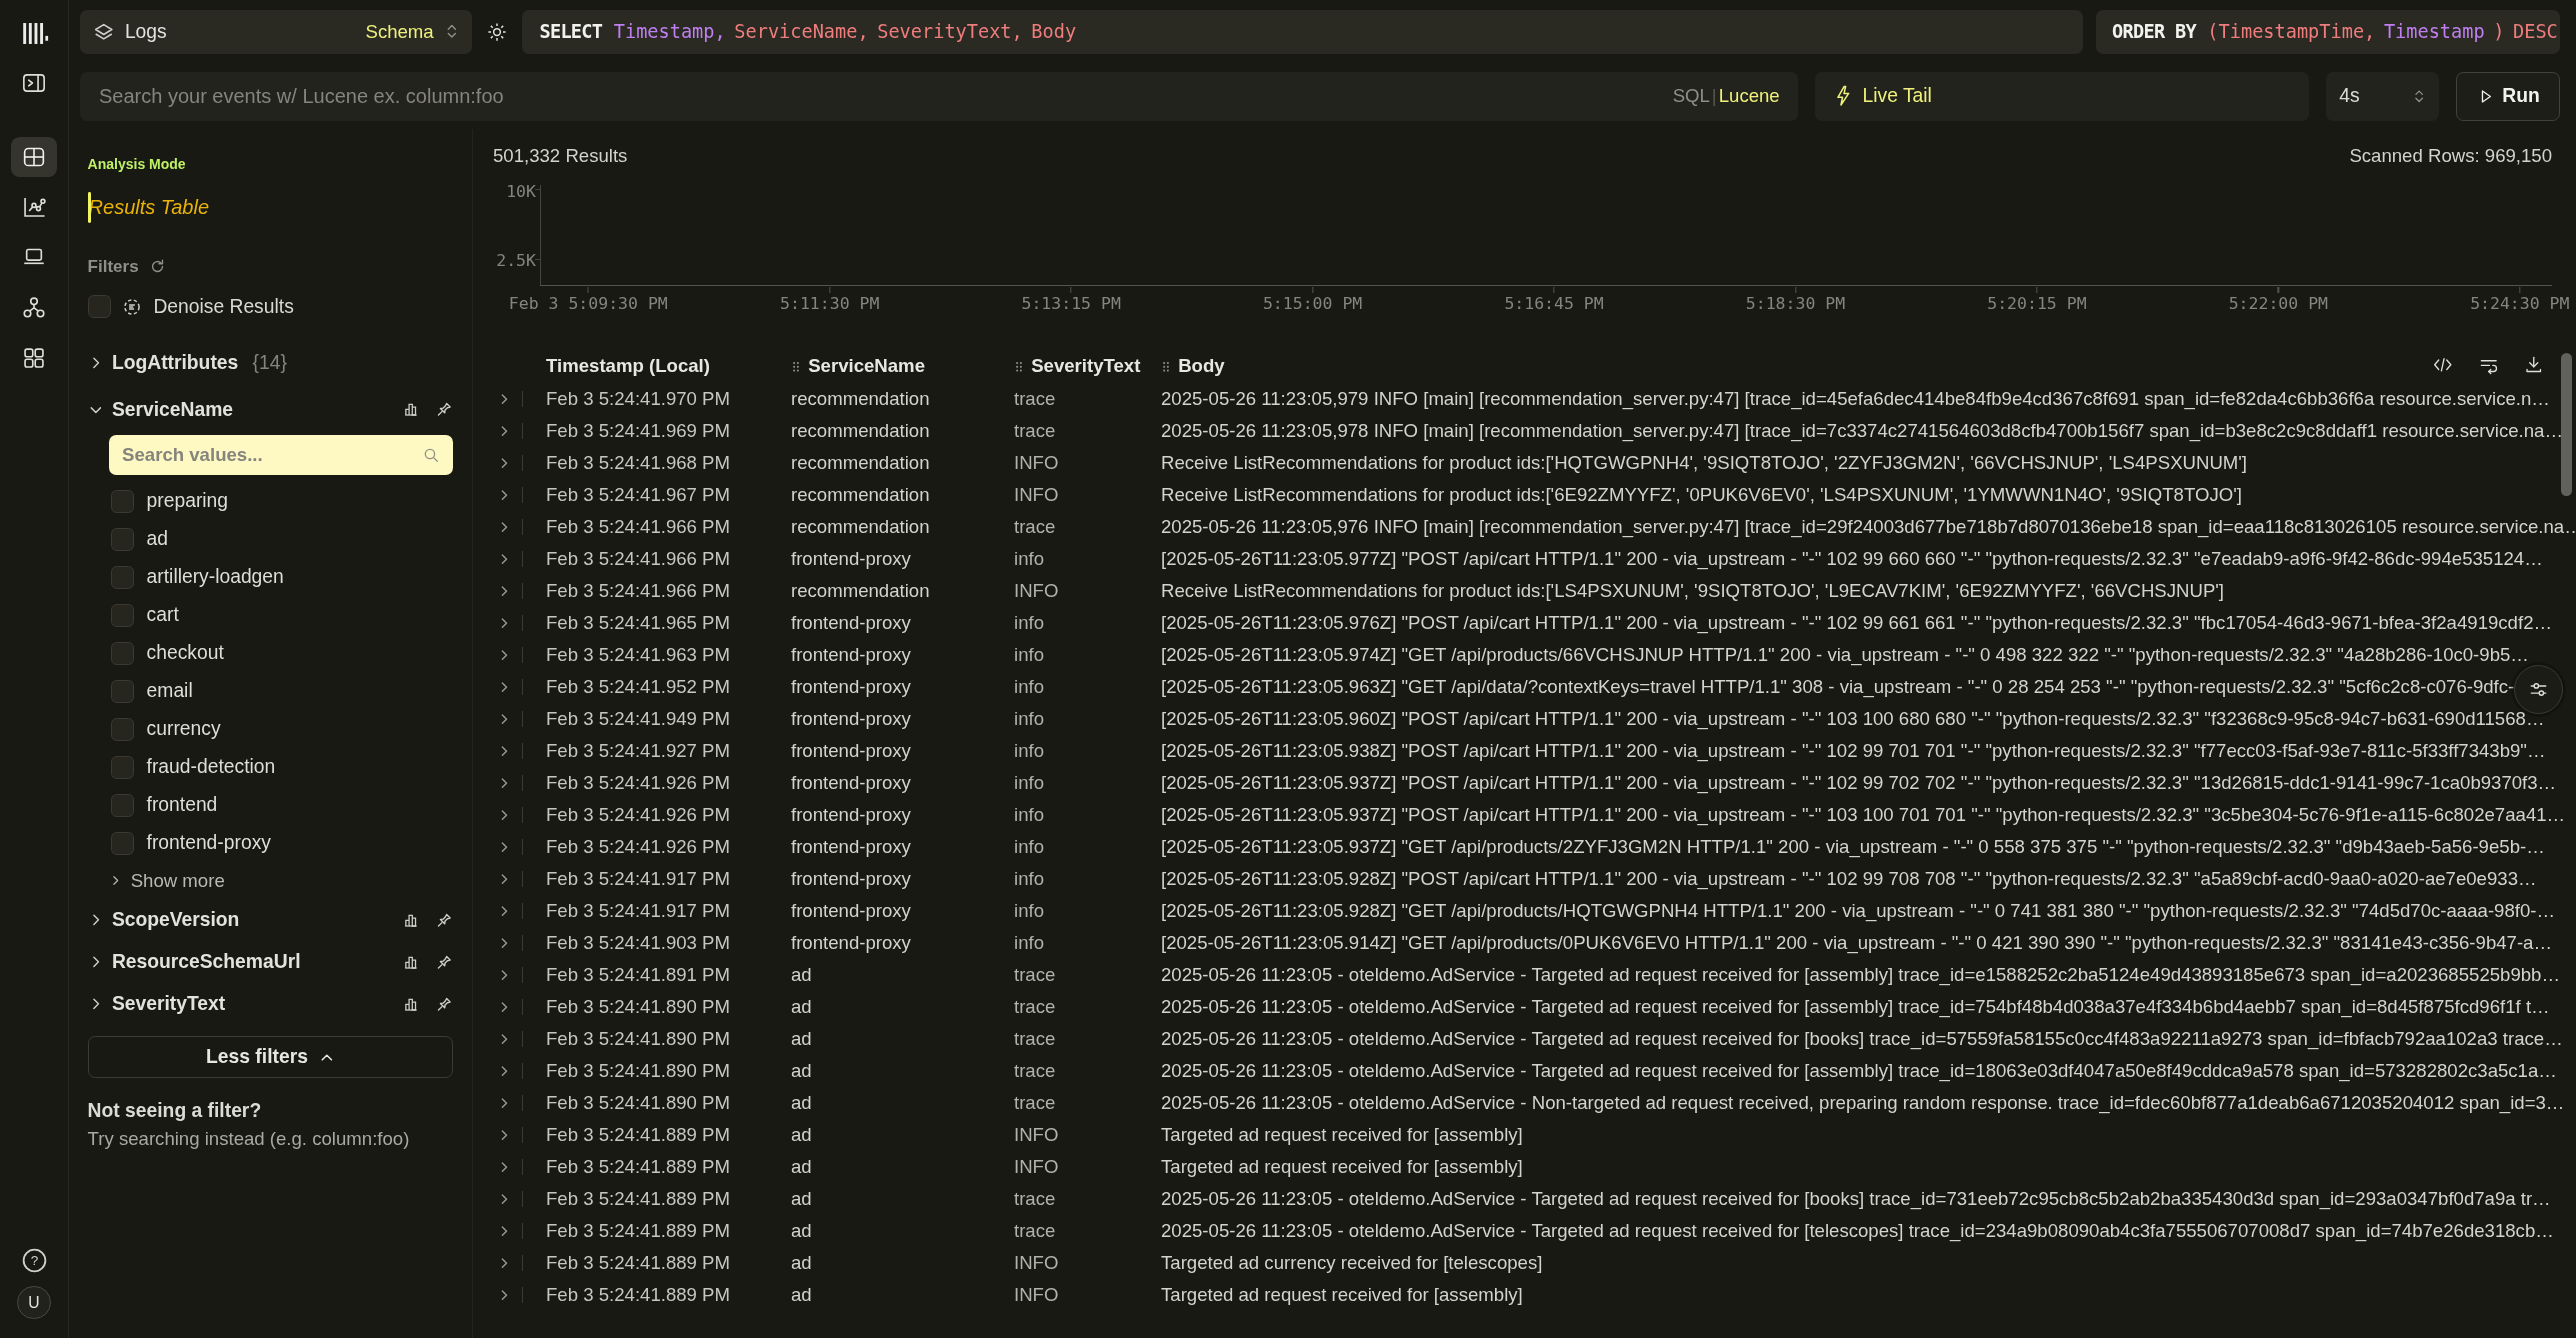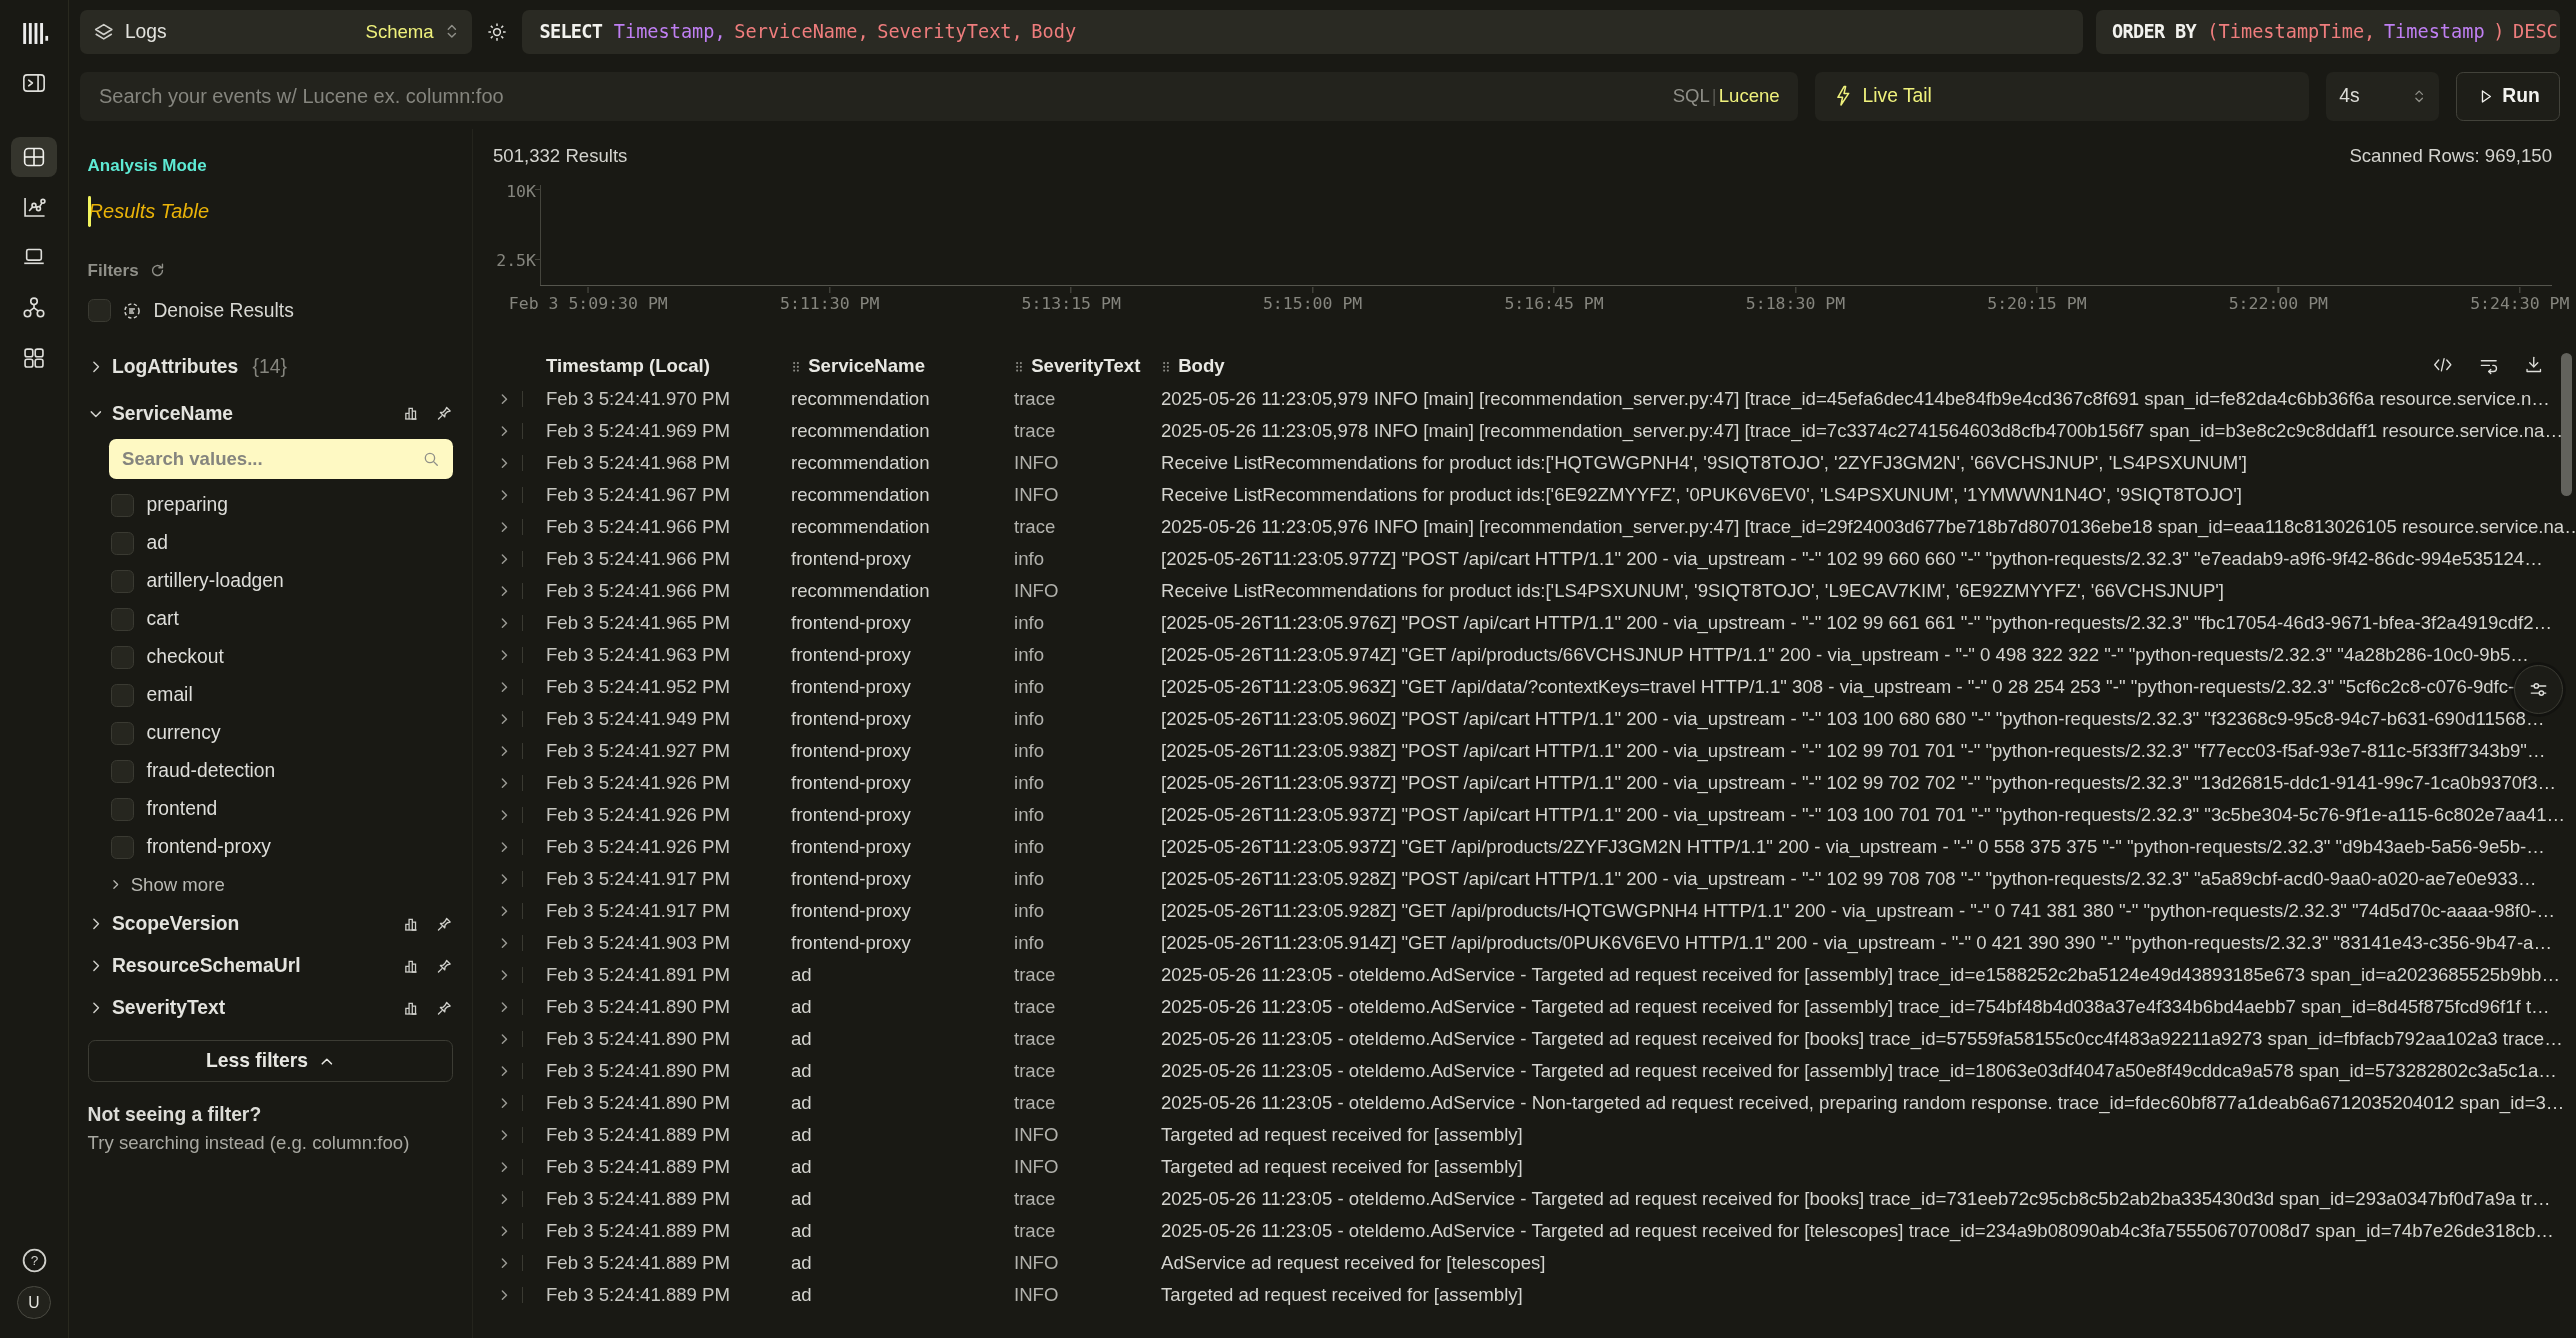--- a/index.html
+++ b/index.html
@@ -33,21 +33,21 @@
   .langtoggle{margin-left:auto;display:flex;align-items:center;gap:2px;font-size:18.6px;}
   .langtoggle .sql{color:#8f8f88;cursor:pointer;}
   .langtoggle .bar{color:#57574f;}
   .langtoggle .lucene{color:#eff17c;cursor:pointer;}
   .livetail{width:494px;background:#23231d;border-radius:7.2px;height:49px;display:flex;align-items:center;gap:10px;padding:0 18.6px;box-sizing:border-box;color:#eff17c;font-size:19.3px;cursor:pointer;}
   .interval{width:113px;background:#23231d;border-radius:7.2px;height:49px;display:flex;align-items:center;justify-content:space-between;padding:0 13px;box-sizing:border-box;font-size:19.3px;color:#dcdcd7;cursor:pointer;}
   .runbtn{width:104px;height:49px;border:1.1px solid #42423a;background:#1e1e18;border-radius:7.2px;display:flex;align-items:center;justify-content:center;gap:8.6px;font-size:19.3px;font-weight:bold;color:#f2f2ee;box-sizing:border-box;cursor:pointer;}
   
   .split{flex:1;display:flex;min-height:0;}
   .sidebar{width:404px;flex:0 0 404px;box-sizing:border-box;padding:27px 18.6px 0 18.6px;border-right:0.7px solid #24241d;overflow:hidden;font-size:19.3px;}
-  .slabel{color:#5eead4;font-size:17px;font-weight:bold;margin-bottom:15.7px;}
+  .slabel{color:#bef264;font-size:14px;font-weight:bold;margin-bottom:15.7px;}
   .modes{margin-bottom:29px;}
   .mode{display:flex;align-items:center;height:40px;padding-left:1px;position:relative;color:#eab308;font-size:20px;cursor:pointer;font-style:italic;}
   .mode::before{content:"";position:absolute;left:0;top:4.3px;bottom:4.3px;width:3.6px;background:#45453d;border-radius:1.4px;}
   .mode.active::before{background:#f2f45e;}
   .filtershead{display:flex;align-items:center;gap:10px;color:#8f8f88;font-size:17px;font-weight:bold;margin-bottom:18.6px;}
   .chk{width:23px;height:23px;border-radius:5.7px;background:#26261f;border:1.1px solid #3a3a32;box-sizing:border-box;flex:0 0 23px;cursor:pointer;}
   .denoise{display:flex;align-items:center;gap:11.4px;margin-bottom:24px;color:#d9d9d4;cursor:pointer;}
   .fgroup{display:flex;align-items:center;gap:8.6px;height:42px;color:#e3e3de;cursor:pointer;}
   .fgroup .badge{color:#85857e;margin-left:5.7px;}
   .fgroup .gicons{margin-left:auto;display:flex;gap:13px;align-items:center;}
@@ -1129,21 +1129,21 @@
   <div class="trow">
     <div class="c-exp">
       <svg width="14.3" height="14.3" viewBox="0 0 24 24" fill="none" stroke="#9a9a94" stroke-width="2.4" stroke-linecap="round" stroke-linejoin="round">
                     <path d="M9 5 l7 7 -7 7"></path>
                   </svg>
       <i class="hsep"></i>
     </div>
     <div class="c-ts">Feb 3 5:24:41.889 PM</div>
     <div class="c-svc">ad</div>
     <div class="c-sev">INFO</div>
-    <div class="c-body">AdService ad request received for [telescopes]</div>
+    <div class="c-body">Targeted ad currency received for [telescopes]</div>
   </div>
 
   <div class="trow">
     <div class="c-exp">
       <svg width="14.3" height="14.3" viewBox="0 0 24 24" fill="none" stroke="#9a9a94" stroke-width="2.4" stroke-linecap="round" stroke-linejoin="round">
                     <path d="M9 5 l7 7 -7 7"></path>
                   </svg>
       <i class="hsep"></i>
     </div>
     <div class="c-ts">Feb 3 5:24:41.889 PM</div>

